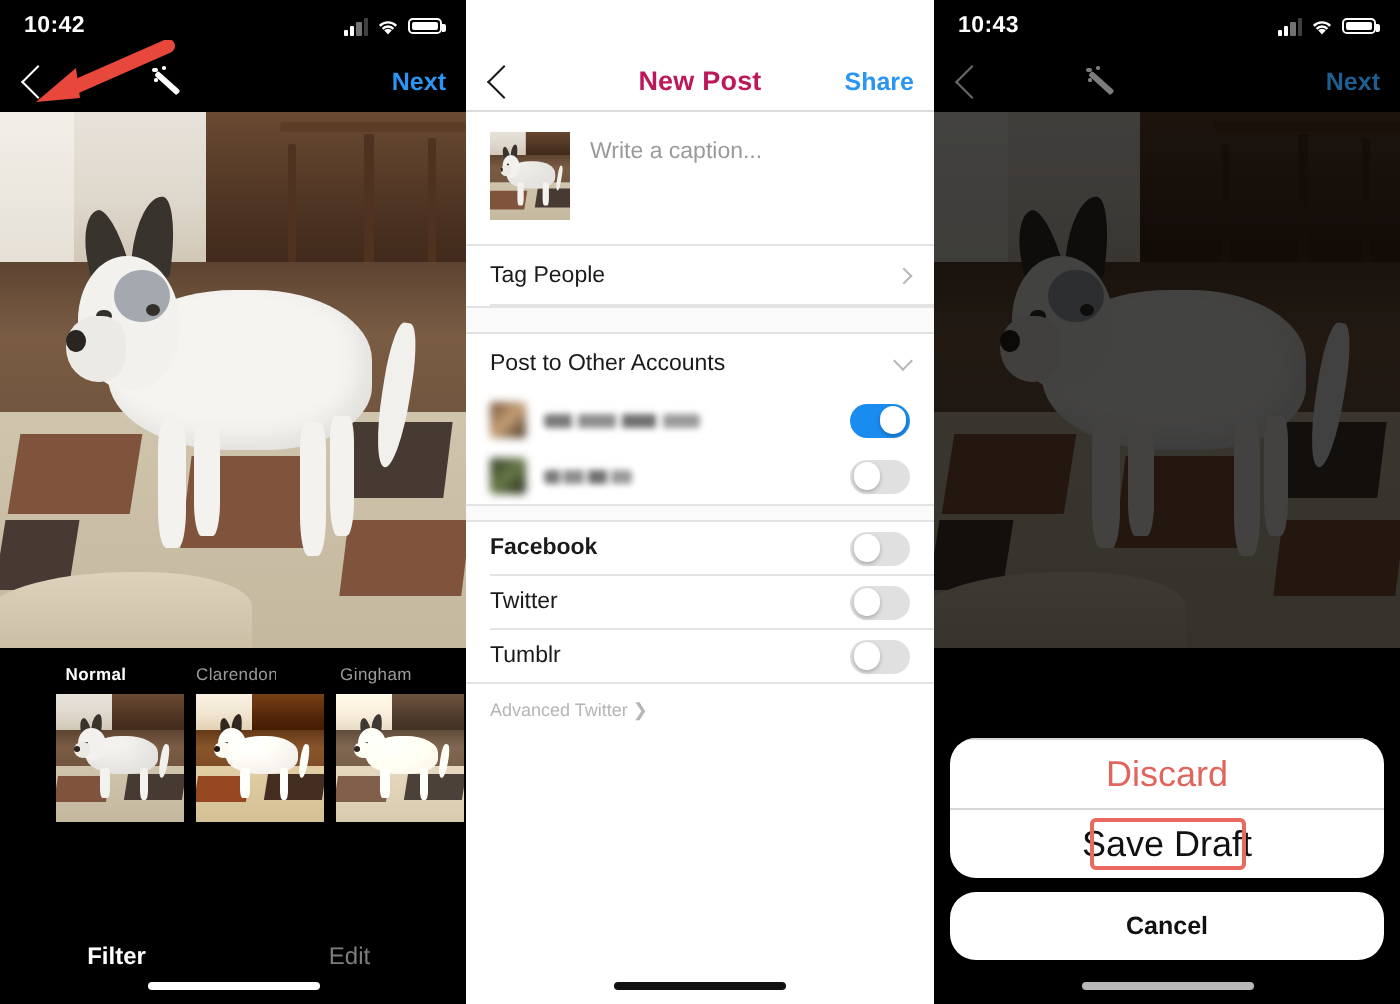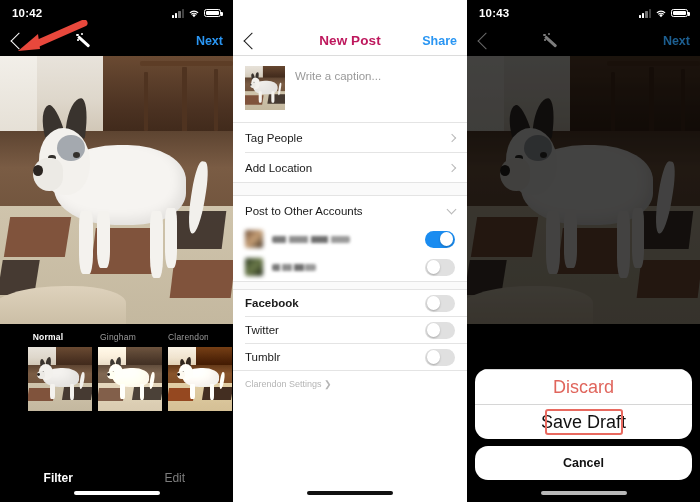--- a/index.html
+++ b/index.html
@@ -281,20 +281,45 @@
                   <div class="dog-eye" style="left:6%;top:24%;"></div>
                 <div class="dog-snout"></div>
                   <div class="dog-nose"></div>
                 <div class="leg" style="left:26%;top:58%;width:10%;height:38%;"></div>
                 <div class="leg" style="left:72%;top:58%;width:10%;height:40%;"></div>
                   <div class="tail"></div>
                 </div>
             </div>
           </div>
         </div>
+        <div class="filter-item f-clarendon">
+          <div class="filter-name">Clarendon</div>
+          <div class="filter-thumb">
+            <div class="scene">
+                <div class="room-wall"></div>
+                <div class="table-zone"></div>
+                <div class="floor"></div>
+                <div class="rug"></div>
+              <div class="tile" style="left:0%;top:64%;width:40%;height:20%;transform:skewX(-9deg);"></div>
+              <div class="tile dark" style="left:55%;top:62%;width:45%;height:20%;transform:skewX(-9deg);"></div>
+              <div class="dog">
+                  <div class="dog-body"></div>
+                  <div class="ear l"></div>
+                  <div class="ear r"></div>
+                <div class="dog-head"></div>
+                  <div class="dog-eye" style="left:6%;top:24%;"></div>
+                <div class="dog-snout"></div>
+                  <div class="dog-nose"></div>
+                <div class="leg" style="left:26%;top:58%;width:10%;height:38%;"></div>
+                <div class="leg" style="left:72%;top:58%;width:10%;height:40%;"></div>
+                  <div class="tail"></div>
+                </div>
+            </div>
+          </div>
+        </div>
         <div class="filter-item f-gingham">
           <div class="filter-name">Gingham</div>
           <div class="filter-thumb">
             <div class="scene">
                 <div class="room-wall"></div>
                 <div class="table-zone"></div>
                 <div class="floor"></div>
                 <div class="rug"></div>
               <div class="tile" style="left:0%;top:64%;width:40%;height:20%;transform:skewX(-9deg);"></div>
               <div class="tile dark" style="left:55%;top:62%;width:45%;height:20%;transform:skewX(-9deg);"></div>
@@ -306,45 +331,20 @@
                   <div class="dog-eye" style="left:6%;top:24%;"></div>
                 <div class="dog-snout"></div>
                   <div class="dog-nose"></div>
                 <div class="leg" style="left:26%;top:58%;width:10%;height:38%;"></div>
                 <div class="leg" style="left:72%;top:58%;width:10%;height:40%;"></div>
                   <div class="tail"></div>
                 </div>
             </div>
           </div>
         </div>
-        <div class="filter-item f-clarendon">
-          <div class="filter-name">Clarendon</div>
-          <div class="filter-thumb">
-            <div class="scene">
-                <div class="room-wall"></div>
-                <div class="table-zone"></div>
-                <div class="floor"></div>
-                <div class="rug"></div>
-              <div class="tile" style="left:0%;top:64%;width:40%;height:20%;transform:skewX(-9deg);"></div>
-              <div class="tile dark" style="left:55%;top:62%;width:45%;height:20%;transform:skewX(-9deg);"></div>
-              <div class="dog">
-                  <div class="dog-body"></div>
-                  <div class="ear l"></div>
-                  <div class="ear r"></div>
-                <div class="dog-head"></div>
-                  <div class="dog-eye" style="left:6%;top:24%;"></div>
-                <div class="dog-snout"></div>
-                  <div class="dog-nose"></div>
-                <div class="leg" style="left:26%;top:58%;width:10%;height:38%;"></div>
-                <div class="leg" style="left:72%;top:58%;width:10%;height:40%;"></div>
-                  <div class="tail"></div>
-                </div>
-            </div>
-          </div>
-        </div>
         <div class="filter-item f-moon">
           <div class="filter-name">M</div>
           <div class="filter-thumb">
             <div class="scene">
                 <div class="room-wall"></div>
                 <div class="floor"></div>
                 <div class="rug"></div>
               <div class="tile" style="left:0%;top:64%;width:40%;height:20%;transform:skewX(-9deg);"></div>
               <div class="dog">
                   <div class="dog-body"></div>
@@ -409,24 +409,20 @@
       </div>
       <div class="cap-ph">Write a caption...</div>
     </div>
 
     <div class="sep full"></div>
     <div class="row">
       <div class="row-label">Tag People</div>
       <div class="chev-r"></div>
     </div>
     <div class="sep"></div>
-    <div class="row">
-      <div class="row-label">Add Location</div>
-      <div class="chev-r"></div>
-    </div>
     <div class="gap"></div>
 
     <div class="row">
       <div class="row-label">Post to Other Accounts</div>
       <div class="chev-d"></div>
     </div>
 
     <div class="acct-row">
       <div class="avatar av1"></div>
       <div class="blurtext bt1"></div>
@@ -458,21 +454,21 @@
         </div>
     </div>
     <div class="sep"></div>
     <div class="row" style="height:26px;">
       <div class="row-label">Tumblr</div>
       <div class="toggle">
           <div class="knob"></div>
         </div>
     </div>
     <div class="sep full"></div>
-    <div class="adv">Clarendon Settings ❯</div>
+    <div class="adv">Advanced Twitter ❯</div>
 
     <div class="home-ind dark"></div>
 
   </div>
 
   <div class="panel panel-3">
 
     <div class="statusbar dark">
       <div class="status-time">10:43</div>
       <div class="status-icons">

